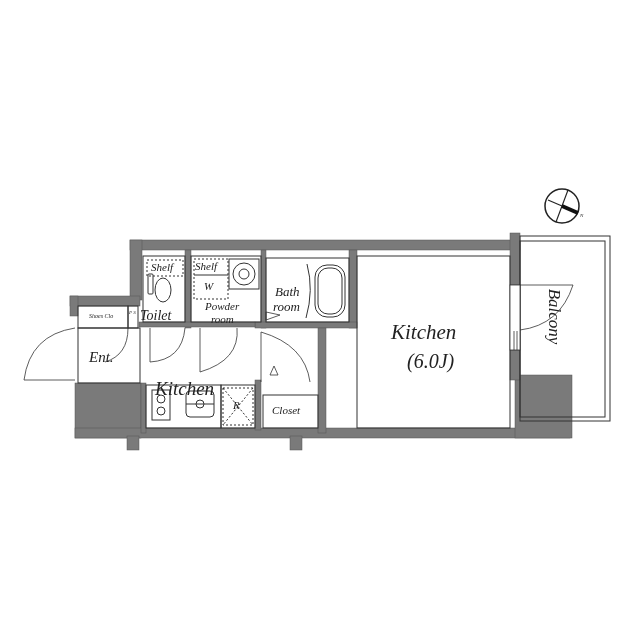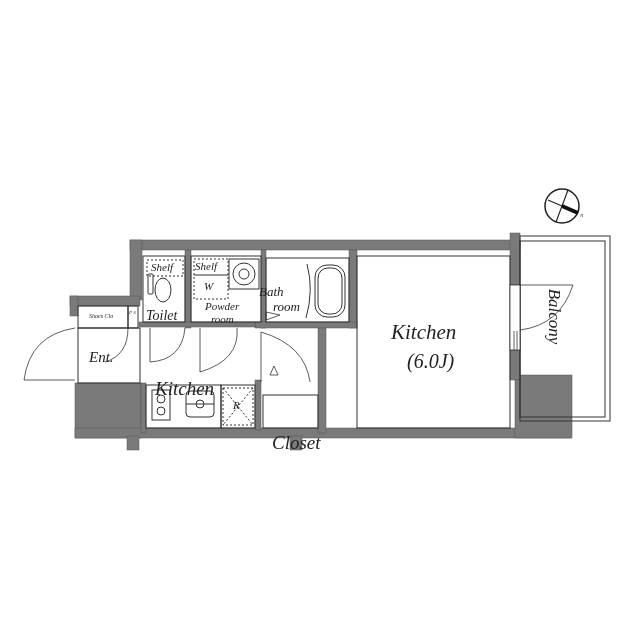--- a/index.html
+++ b/index.html
@@ -119,26 +119,26 @@
     <line x1="548" y1="200" x2="576" y2="212" stroke="#222" stroke-width="1.2"></line>
     <line x1="568" y1="190" x2="556" y2="222" stroke="#222" stroke-width="1.2"></line>
     <line x1="562" y1="206" x2="578" y2="213" stroke="#111" stroke-width="4"></line>
   </g>
 </svg>
 
 <div class="lbl" style="left:391px;top:322px;font-size:21px;">Kitchen</div>
 <div class="lbl" style="left:407px;top:351px;font-size:20px;">(6.0J)</div>
 <div class="lbl" style="left:155px;top:348px;font-size:19px;margin-top:31px;">Kitchen</div>
 <div class="lbl" style="left:89px;top:350px;font-size:15px;">Ent.</div>
-<div class="lbl" style="left:146px;top:309px;font-size:14px;">Toilet</div>
+<div class="lbl" style="left:140px;top:309px;font-size:14px;">Toilet</div>
 <div class="lbl" style="left:205px;top:301px;font-size:11px;">Powder</div>
 <div class="lbl" style="left:211px;top:314px;font-size:11px;">room</div>
-<div class="lbl" style="left:259px;top:285px;font-size:13px;">Bath</div>
+<div class="lbl" style="left:275px;top:285px;font-size:13px;">Bath</div>
 <div class="lbl" style="left:273px;top:300px;font-size:13px;">room</div>
-<div class="lbl" style="left:272px;top:405px;font-size:19px;margin-top:28px;">Closet</div>
+<div class="lbl" style="left:272px;top:405px;font-size:11px;">Closet</div>
 <div class="lbl" style="left:527px;top:308px;font-size:17px;transform:rotate(90deg);transform-origin:center;">Balcony</div>
 <div class="lbl" style="left:89px;top:313px;font-size:6px;">Shoes Clo</div>
 <div class="lbl" style="left:129px;top:310px;font-size:5px;width:8px;white-space:normal;">P S</div>
 <div class="lbl" style="left:151px;top:262px;font-size:11px;">Shelf</div>
 <div class="lbl" style="left:195px;top:261px;font-size:11px;">Shelf</div>
 <div class="lbl" style="left:204px;top:281px;font-size:11px;">W</div>
 <div class="lbl" style="left:233px;top:400px;font-size:11px;">R</div>
 <div class="lbl" style="left:580px;top:213px;font-size:5px;">N</div>
 </div>
 

